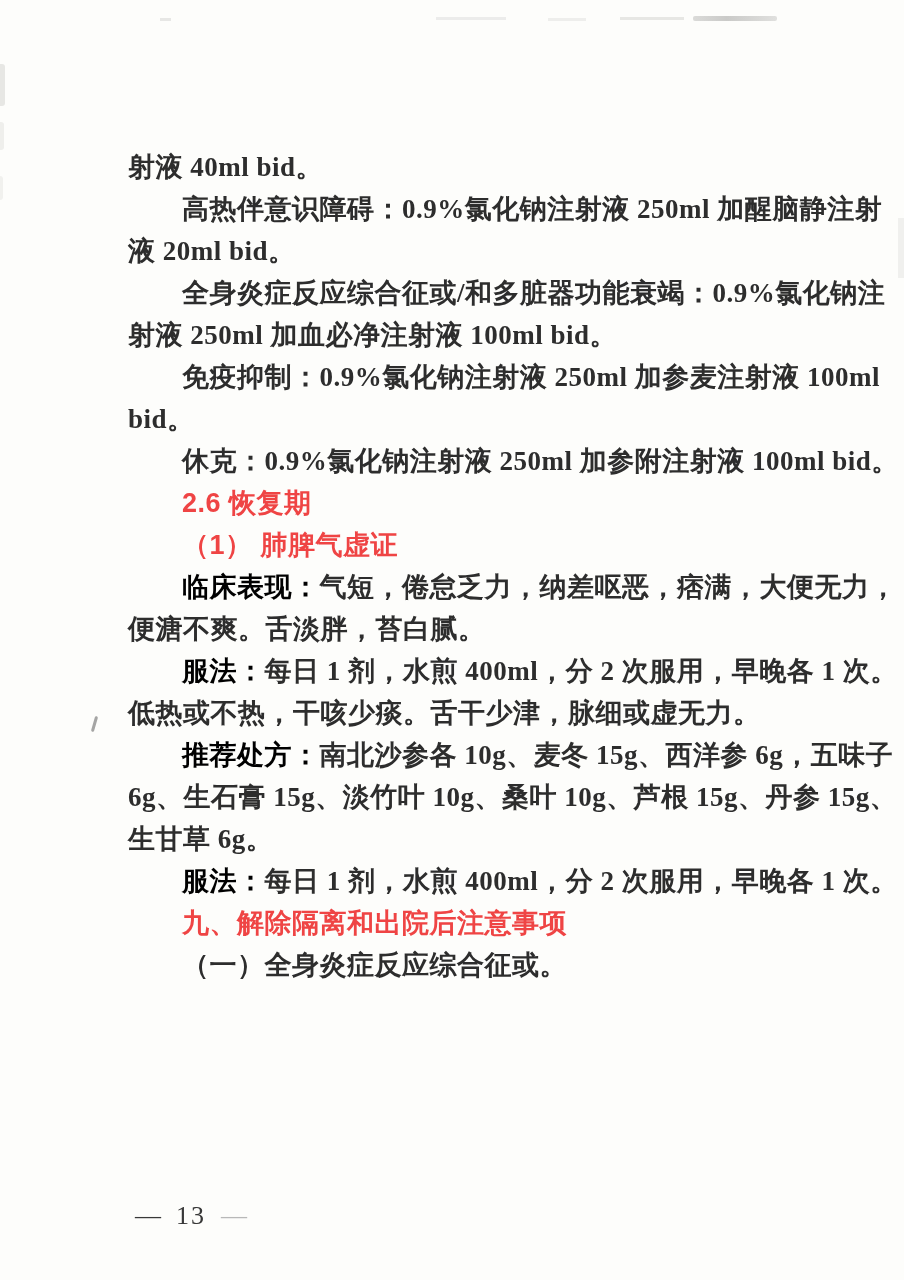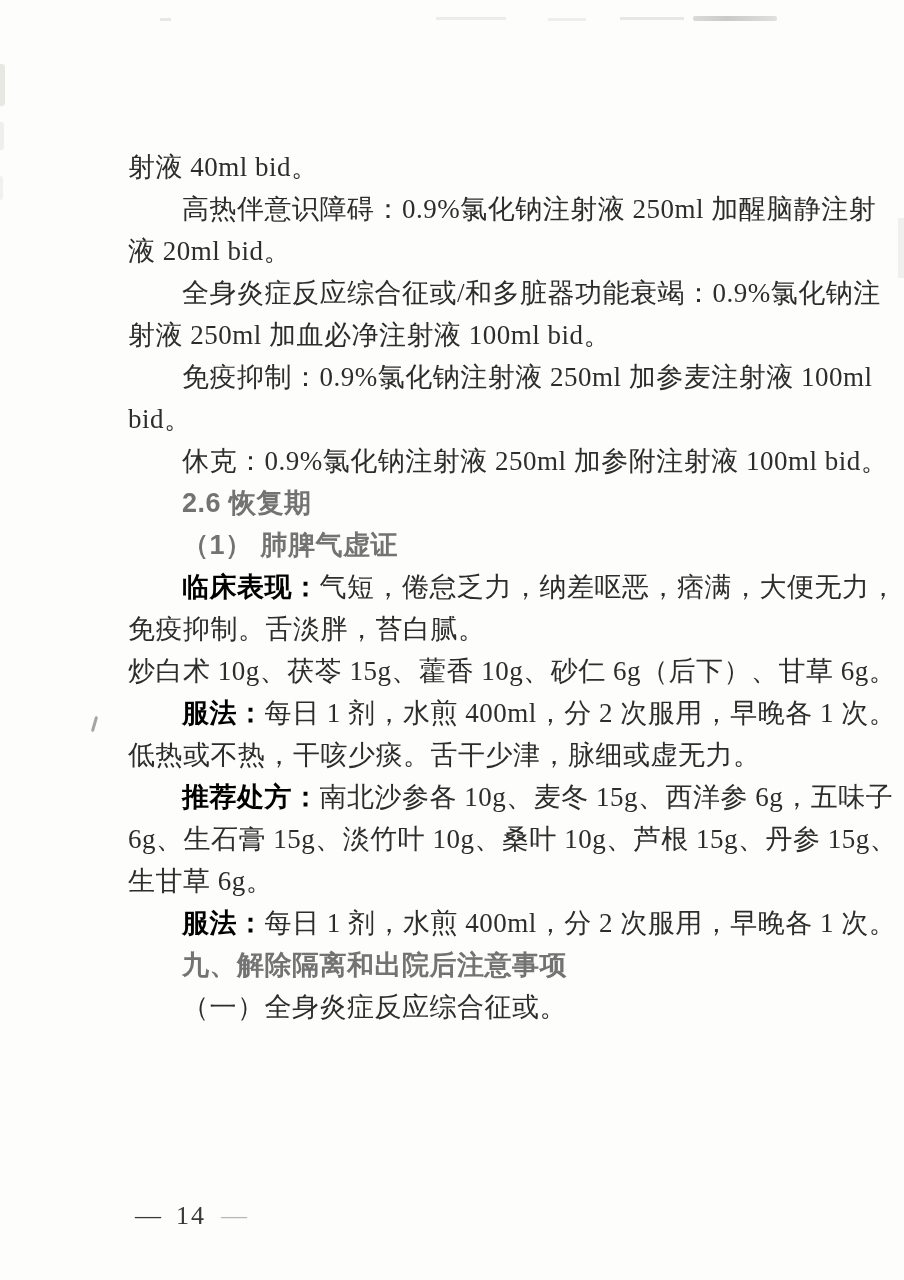--- a/index.html
+++ b/index.html
@@ -35,31 +35,31 @@
   }
   .line {
     height: 42px;
     white-space: nowrap;
   }
   .line.indent {
     padding-left: 54px;
   }
   .seg { 
     font-family: "Liberation Serif", "DejaVu Serif", serif;
-    font-weight: normal;
+    font-weight: bold;
   }
   .seg.bold {
     font-weight: bold;
     font-family: "Liberation Sans", "DejaVu Sans", sans-serif;
     color: #000000;
   }
   .line.heading .seg {
     font-weight: bold;
     font-family: "Liberation Sans", "DejaVu Sans", sans-serif;
-    color: #737373;
+    color: #ef4444;
   }
   
   .footer {
     position: absolute;
     left: 135px;
     top: 1201px;
     display: flex;
     align-items: center;
     gap: 15px;
     font-size: 26px;
@@ -113,31 +113,30 @@
       <div class="line indent"><span class="seg">高热伴意识障碍：0.9%氯化钠注射液 250ml 加醒脑静注射</span></div>
       <div class="line"><span class="seg">液 20ml bid。</span></div>
       <div class="line indent"><span class="seg">全身炎症反应综合征或/和多脏器功能衰竭：0.9%氯化钠注</span></div>
       <div class="line"><span class="seg">射液 250ml 加血必净注射液 100ml bid。</span></div>
       <div class="line indent"><span class="seg">免疫抑制：0.9%氯化钠注射液 250ml 加参麦注射液 100ml</span></div>
       <div class="line"><span class="seg">bid。</span></div>
       <div class="line indent"><span class="seg">休克：0.9%氯化钠注射液 250ml 加参附注射液 100ml bid。</span></div>
       <div class="line indent heading"><span class="seg bold">2.6 恢复期</span></div>
       <div class="line indent heading"><span class="seg bold">（1） 肺脾气虚证</span></div>
       <div class="line indent"><span class="seg bold">临床表现：</span><span class="seg">气短，倦怠乏力，纳差呕恶，痞满，大便无力，</span></div>
-      <div class="line"><span class="seg">免疫抑制。舌淡胖，苔白腻。</span></div>
-      <div class="line"><span class="seg">炒白术 10g、茯苓 15g、藿香 10g、砂仁 6g（后下）、甘草 6g。</span></div>
+      <div class="line"><span class="seg">便溏不爽。舌淡胖，苔白腻。</span></div>
       <div class="line indent"><span class="seg bold">服法：</span><span class="seg">每日 1 剂，水煎 400ml，分 2 次服用，早晚各 1 次。</span></div>
       <div class="line"><span class="seg">低热或不热，干咳少痰。舌干少津，脉细或虚无力。</span></div>
       <div class="line indent"><span class="seg bold">推荐处方：</span><span class="seg">南北沙参各 10g、麦冬 15g、西洋参 6g，五味子</span></div>
       <div class="line"><span class="seg">6g、生石膏 15g、淡竹叶 10g、桑叶 10g、芦根 15g、丹参 15g、</span></div>
       <div class="line"><span class="seg">生甘草 6g。</span></div>
       <div class="line indent"><span class="seg bold">服法：</span><span class="seg">每日 1 剂，水煎 400ml，分 2 次服用，早晚各 1 次。</span></div>
       <div class="line indent heading"><span class="seg bold">九、解除隔离和出院后注意事项</span></div>
       <div class="line indent"><span class="seg">（一）全身炎症反应综合征或。</span></div>
     </div>
 
   <div class="footer">
     <span class="dash">—</span>
-    <span class="pnum">14</span>
+    <span class="pnum">13</span>
     <span class="dash light">—</span>
   </div>
 
 </div>
 
 </body></html>

